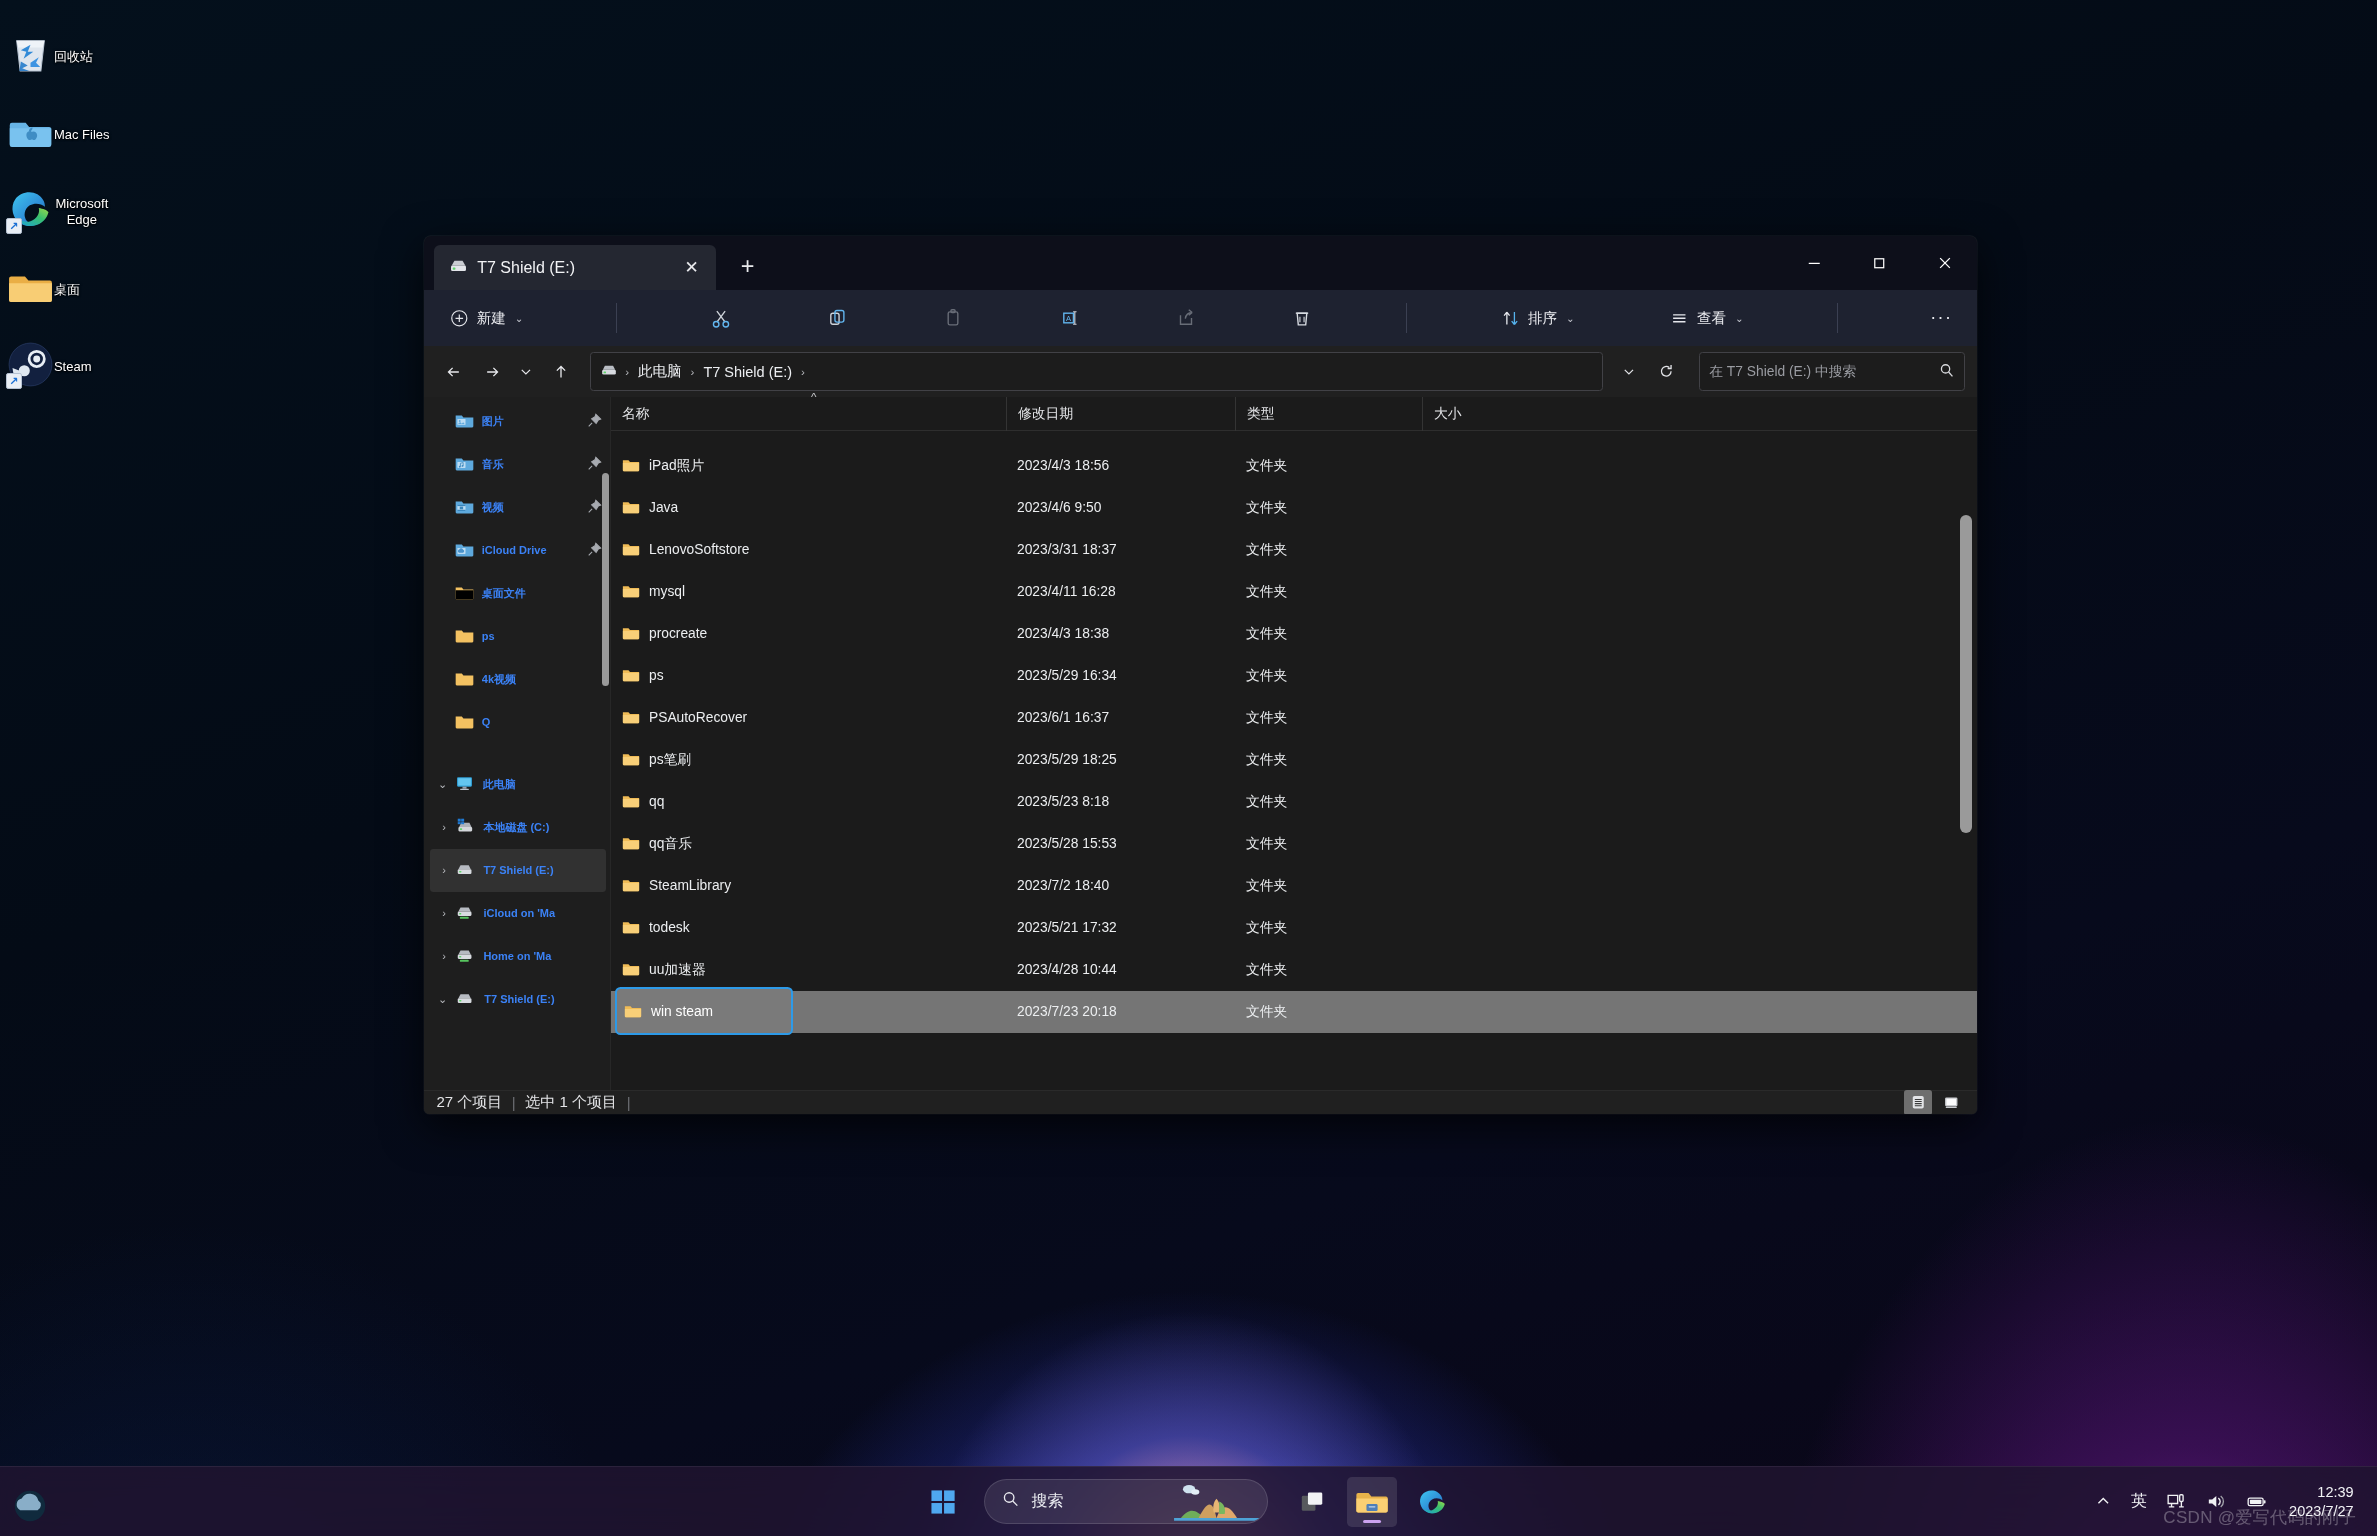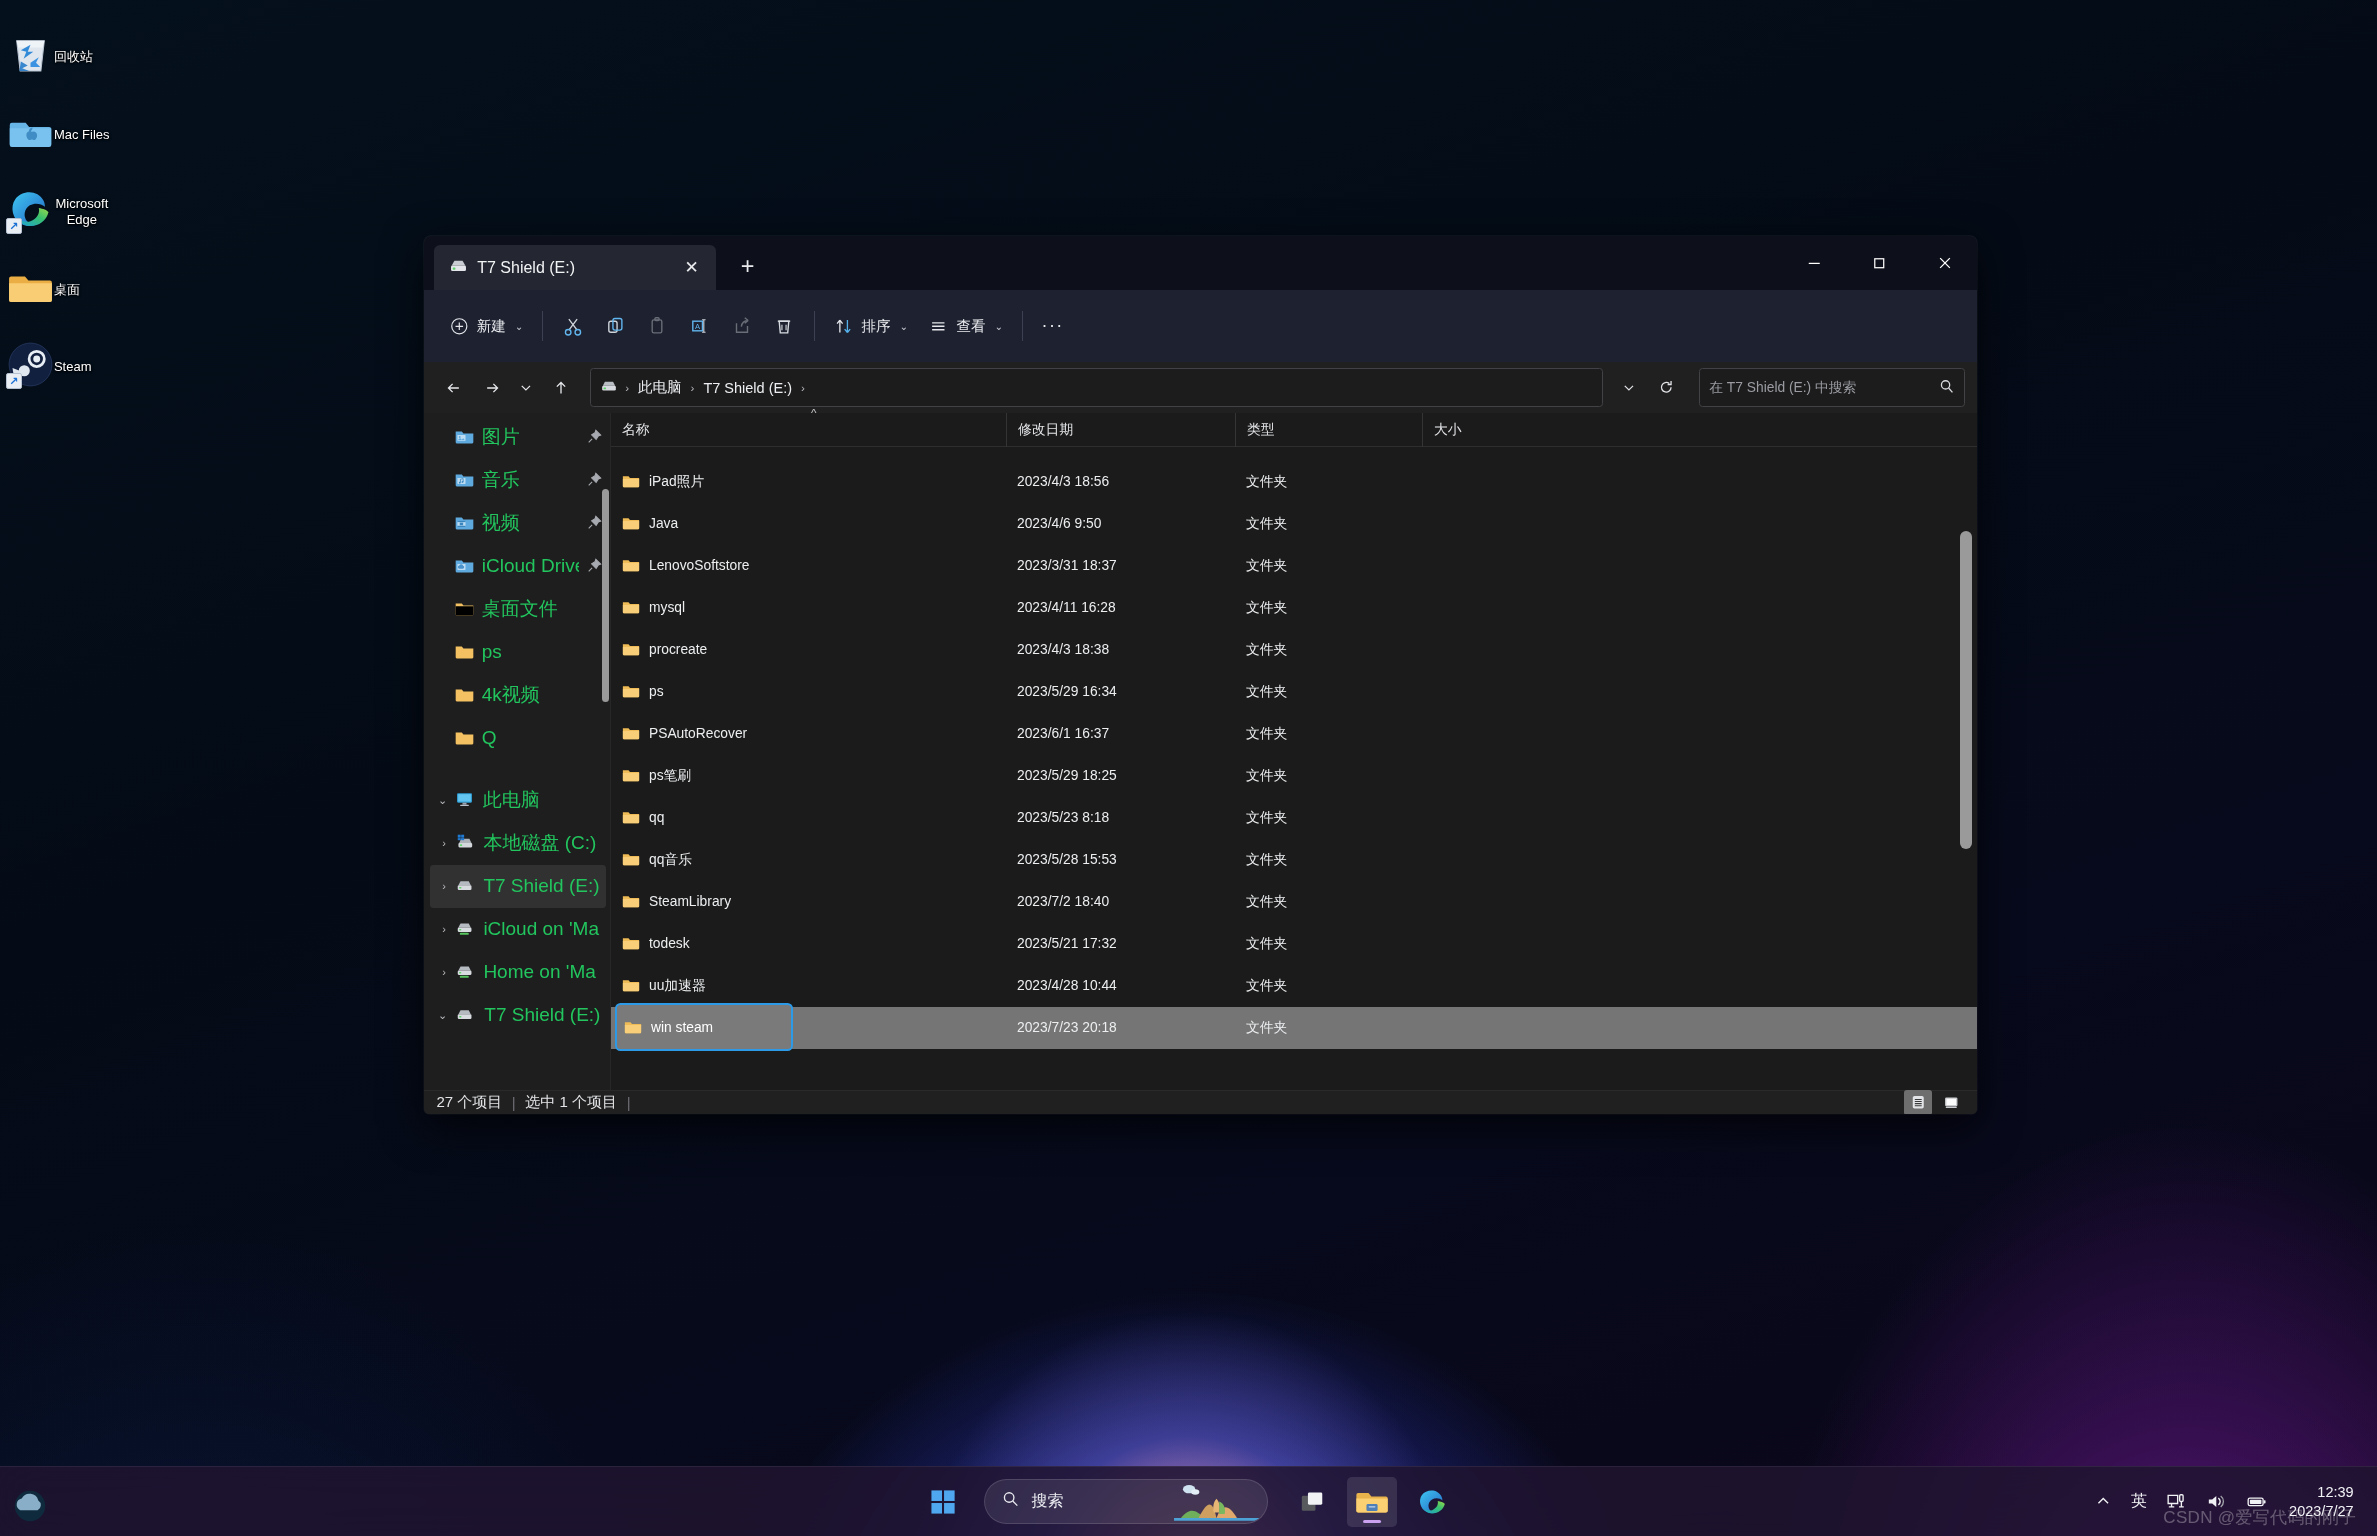--- a/index.html
+++ b/index.html
@@ -83,22 +83,22 @@
     color: #e8e9ec; font-size: 23.4px; font-weight: 300; cursor: pointer;
   }
   .wincontrols { position: absolute; right: 0; bottom: 0; display: flex; height: 54px; }
   .wc {
     width: 65px; height: 54px; display: flex; align-items: center; justify-content: center;
     color: #ffffff; cursor: pointer;
   }
 
   
   .toolbar {
-    height: 72px; background: #1e2230; display: flex; align-items: center;
-    padding: 0 15px; gap: 1px;
+    height: 56px; background: #1e2230; display: flex; align-items: center;
+    padding: 0 15px; gap: 1px; justify-content: space-between;
   }
   .tb-btn {
     height: 41px; border-radius: 4.1px; padding: 0 9.6px;
     display: flex; align-items: center; gap: 7.6px; cursor: pointer;
     color: #e9eaee; font-size: 14.5px; white-space: nowrap;
   }
   .tb-btn.disabled { opacity: 0.42; }
   .tb-sep { width: 0.7px; height: 30px; background: #3b4052; margin: 0 8.3px; }
   .chev { font-size: 10.3px; color: #c8cad2; margin-left: 1.4px; }
 
@@ -144,22 +144,22 @@
     height: 43px; display: flex; align-items: center; gap: 8.3px;
     padding-left: 25px; padding-right: 4.1px; border-radius: 3.4px;
     margin: 0 4.1px 0 5.5px; cursor: pointer; position: relative;
   }
   .sb-item.selected { background: #313131; }
   .sb-item .caret {
     position: absolute; left: 5.5px; width: 18px; text-align: center;
     color: #b9bbc0; font-size: 11px;
   }
   .sb-item .sblabel {
-    color: #22c55e; font-size: 19px; white-space: nowrap; overflow: hidden;
-    text-overflow: clip; flex: 1 1 auto;
+    color: #3b82f6; font-size: 11px; white-space: nowrap; overflow: hidden;
+    text-overflow: clip; flex: 1 1 auto; font-weight: bold;
   }
   .sb-item .pin { flex: 0 0 auto; margin-left: auto; }
   .sb-item.lvl0 { padding-left: 6.9px; }
   .sb-item.lvl1 { padding-left: 25px; }
   .sb-scroll {
     position: absolute; right: 0.7px; top: 76px; width: 7.6px; height: 213px;
     background: #9a9a9a; border-radius: 4.1px;
   }
 
   

